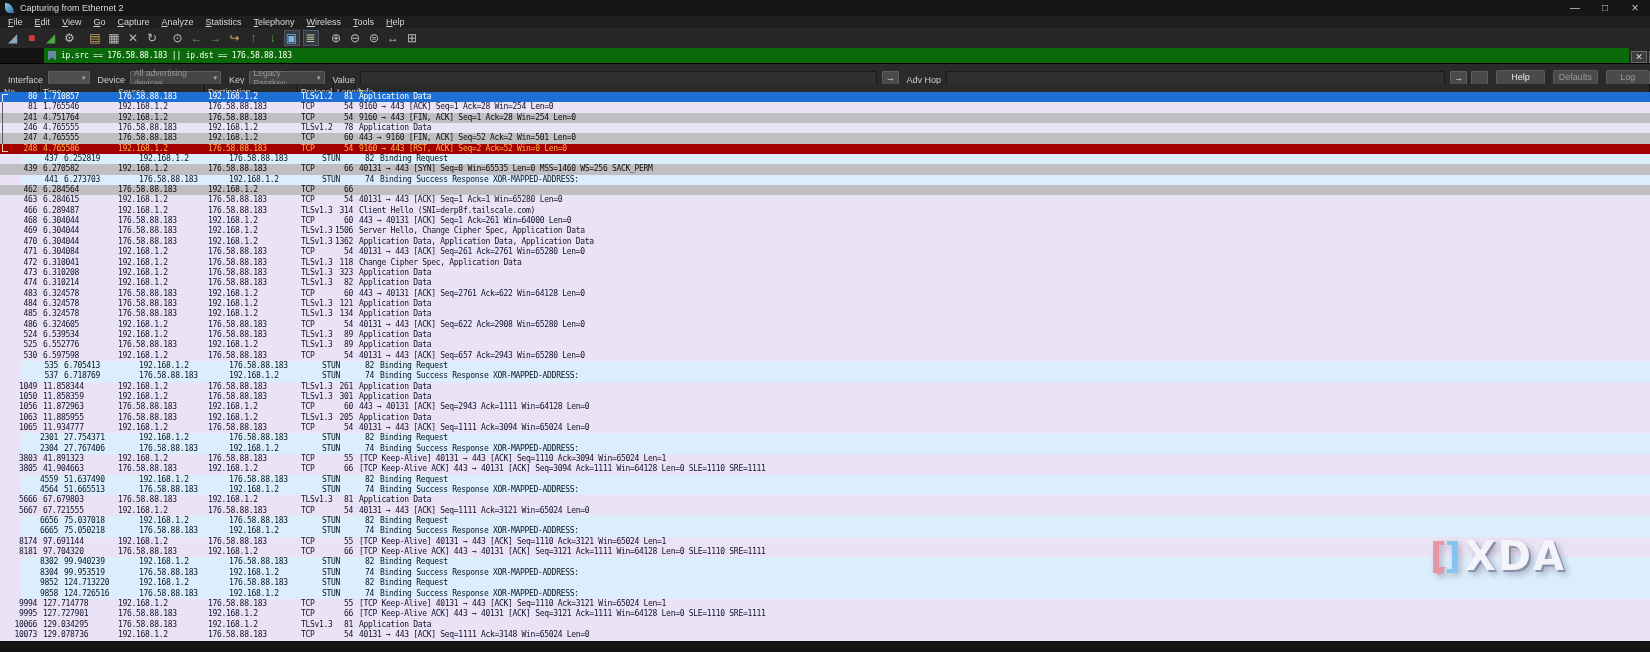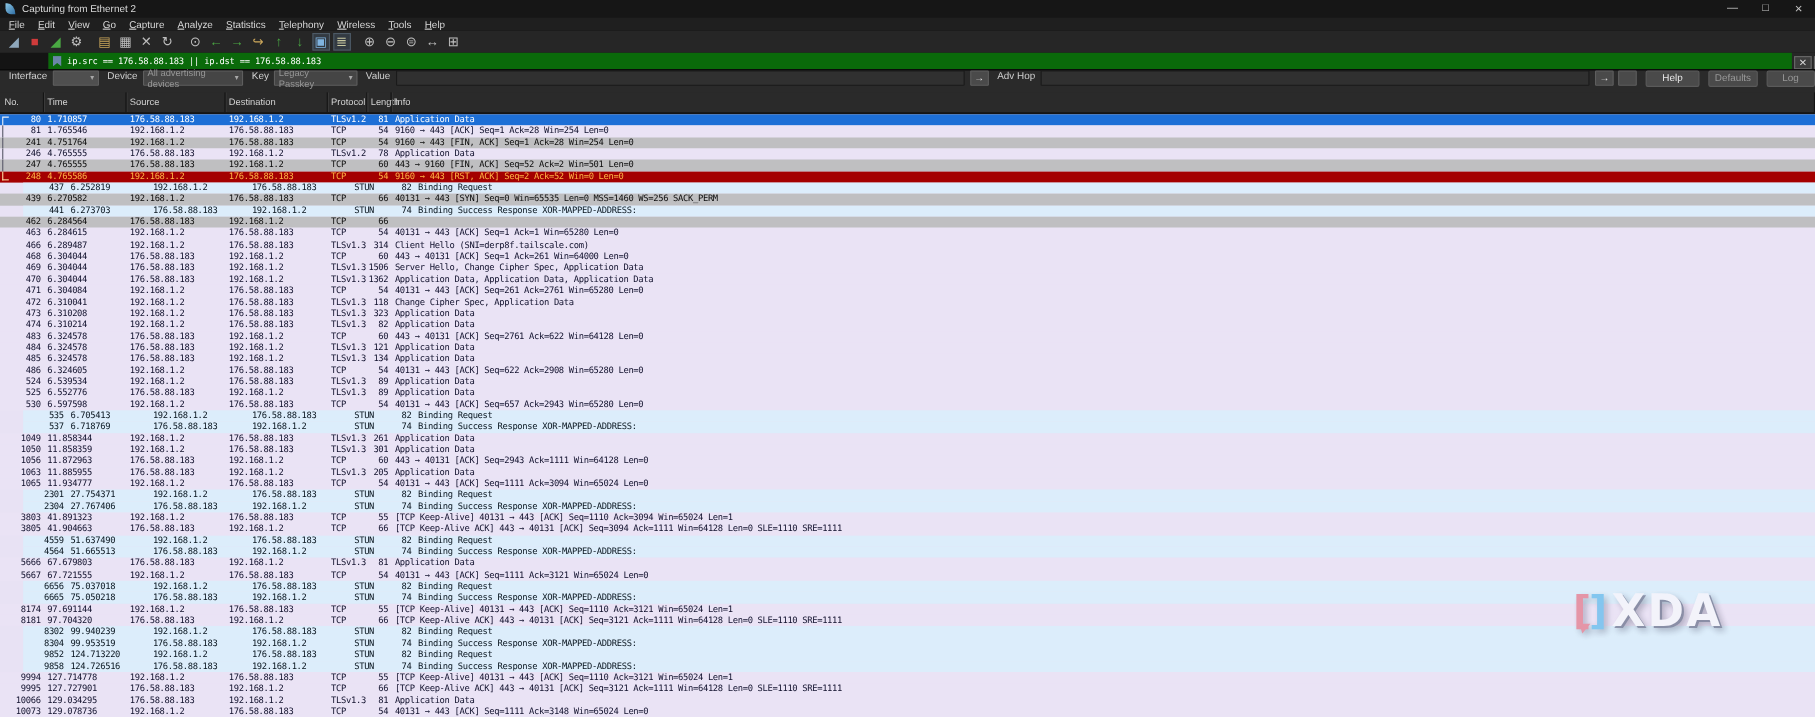--- a/index.html
+++ b/index.html
@@ -40,21 +40,21 @@
   .bookmark{width:8px;height:10px;margin:0 5px 0 4px;background:#6b86a8;
     clip-path:polygon(0 0,100% 0,100% 100%,50% 68%,0 100%);}
   .ftext{color:#ffffff;font-family:"DejaVu Sans Mono",monospace;font-size:8px;letter-spacing:-0.2px;}
   .fbtn{height:12px;min-width:16px;margin-left:2px;background:#3d3d3d;border:1px solid #6a6a6a;
     color:#d9d9d9;font-size:9px;line-height:11px;text-align:center;box-sizing:border-box;}
   .fbtn.narrow{min-width:11px;font-size:7px;}
   .fadd{color:#d9d9d9;font-size:11px;margin-left:6px;}
 
   
   .bttoolbar{position:absolute;left:0;top:63px;right:0;height:21px;background:#2a2a2a;
-    border-top:1px solid #000;display:flex;align-items:flex-start;font-size:9px;color:#cfcfcf;}
+    border-top:1px solid #000;display:flex;align-items:flex-end;font-size:9px;color:#cfcfcf;}
   .btlabel{margin:0 5px 0 8px;white-space:nowrap;}
   .combo{height:14px;background:#4f4f4f;border:1px solid #5e5e5e;box-sizing:border-box;
     display:flex;align-items:center;justify-content:space-between;font-size:8.5px;color:#d6d6d6;
     padding:0 3px;border-radius:1px;}
   .combo.empty{width:42px;}
   .combo.dev{width:92px;}
   .combo.key{width:76px;}
   .combo.disabled{background:#454545;color:#979797;}
   .caret{font-size:7px;color:#a8a8a8;margin-left:3px;}
   .btinput{height:14px;background:#303030;border:1px solid #1a1a1a;box-sizing:border-box;border-radius:1px;}
@@ -69,21 +69,21 @@
   .pushbtn.dim{width:45px;color:#989898;}
   .pushbtn.log{margin-right:0;}
 
   
   .pgrid{display:grid;grid-template-columns:40px 75px 90px 93px 36px 22px auto;}
   .pheader{position:absolute;left:0;top:84px;right:0;height:17.5px;background:#2a2a2a;
     color:#d2d2d2;font-size:8.5px;line-height:17.5px;}
   .hcell{border-right:1px solid #141414;box-shadow:inset 1px 0 0 #3a3a3a;padding-left:3px;
     white-space:nowrap;overflow:visible;}
   .hcell.first{box-shadow:none;padding-left:4px;}
-  .plist{position:absolute;left:0;top:104px;right:0;height:549px;background:#e8e2f4;}
+  .plist{position:absolute;left:0;top:92px;right:0;height:549px;background:#e8e2f4;}
   .prow{height:10.356px;line-height:10.356px;font-family:"DejaVu Sans Mono",monospace;
     font-size:8px;letter-spacing:-0.3px;white-space:nowrap;position:relative;}
   .pcell{overflow:hidden;}
   .c-no{text-align:right;padding-right:3px;}
   .c-len{text-align:right;padding-right:3px;}
   .c-time,.c-src,.c-dst,.c-proto,.c-info{padding-left:3px;}
   .r-tcp{background:var(--tcp_row);color:#10102c;}
   .r-stun{background:var(--stun_row);color:#08141e;margin-left:21px;}
   .r-gray{background:var(--gray_row);color:#0c0c0c;}
   .r-red{background:var(--bad_tcp_row);color:var(--bad_tcp_text);}

